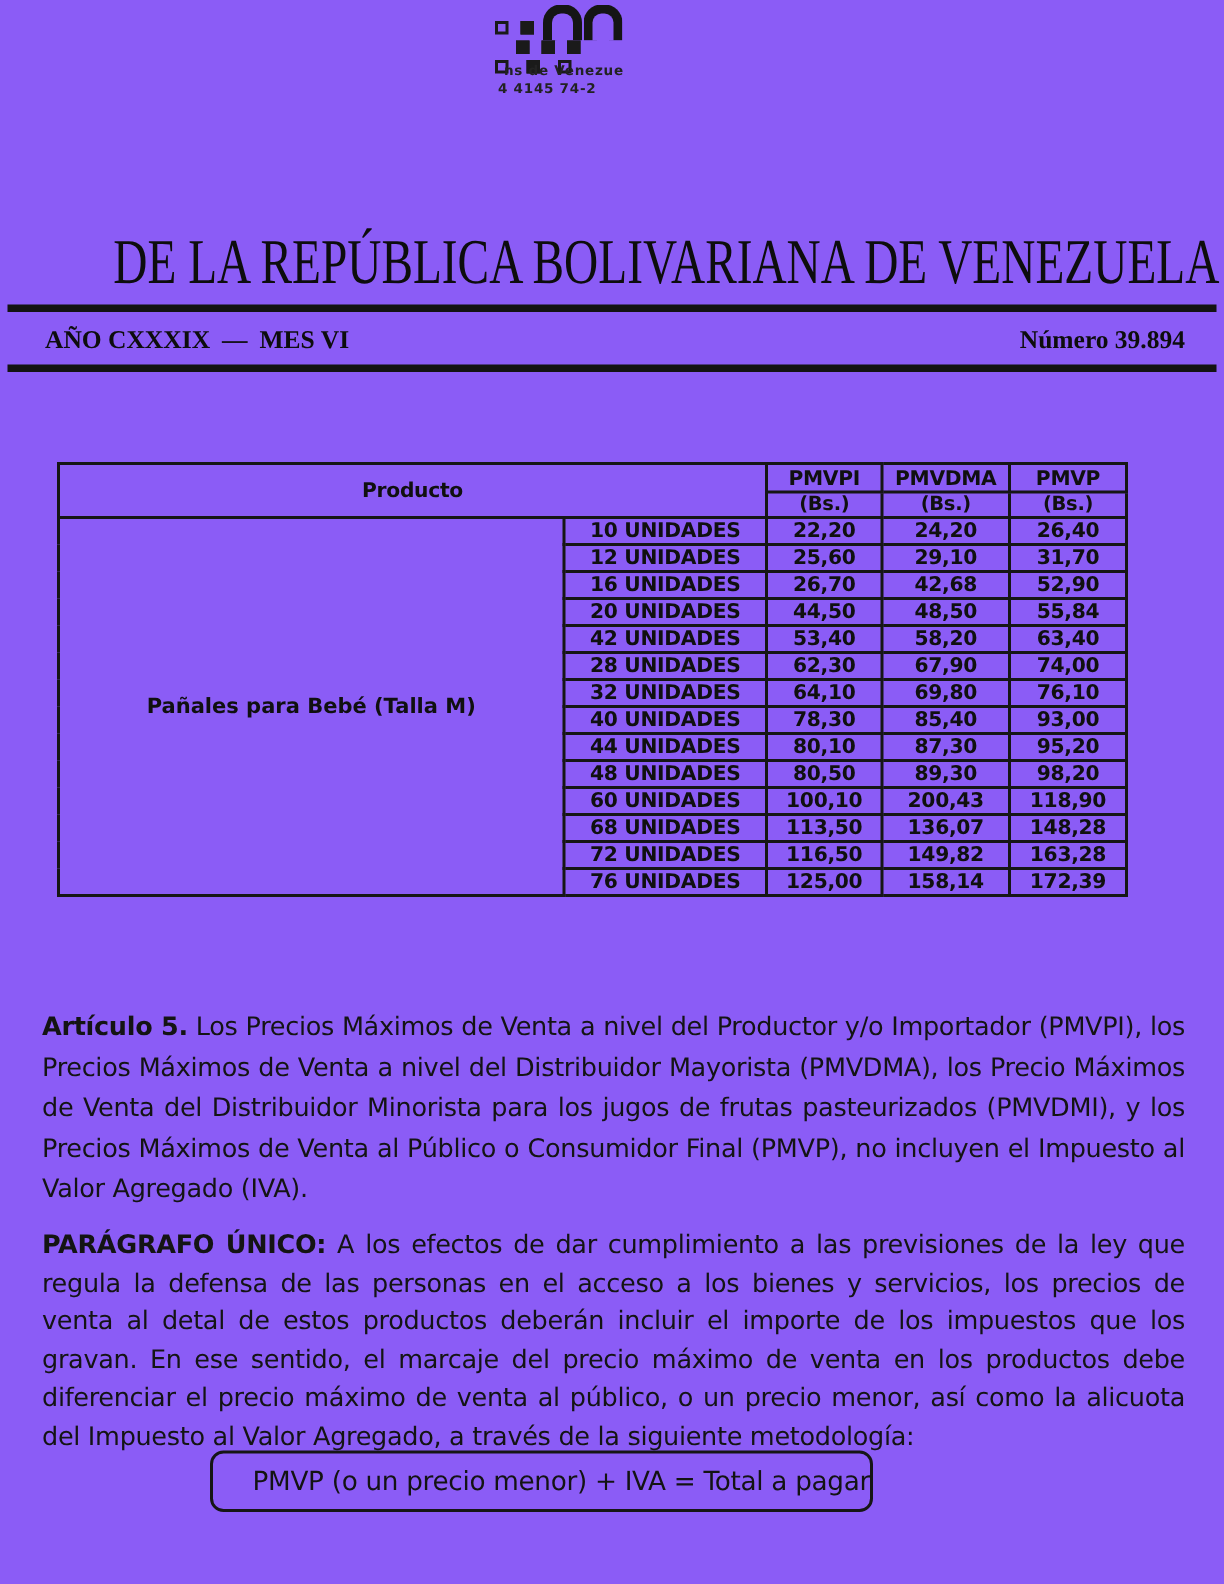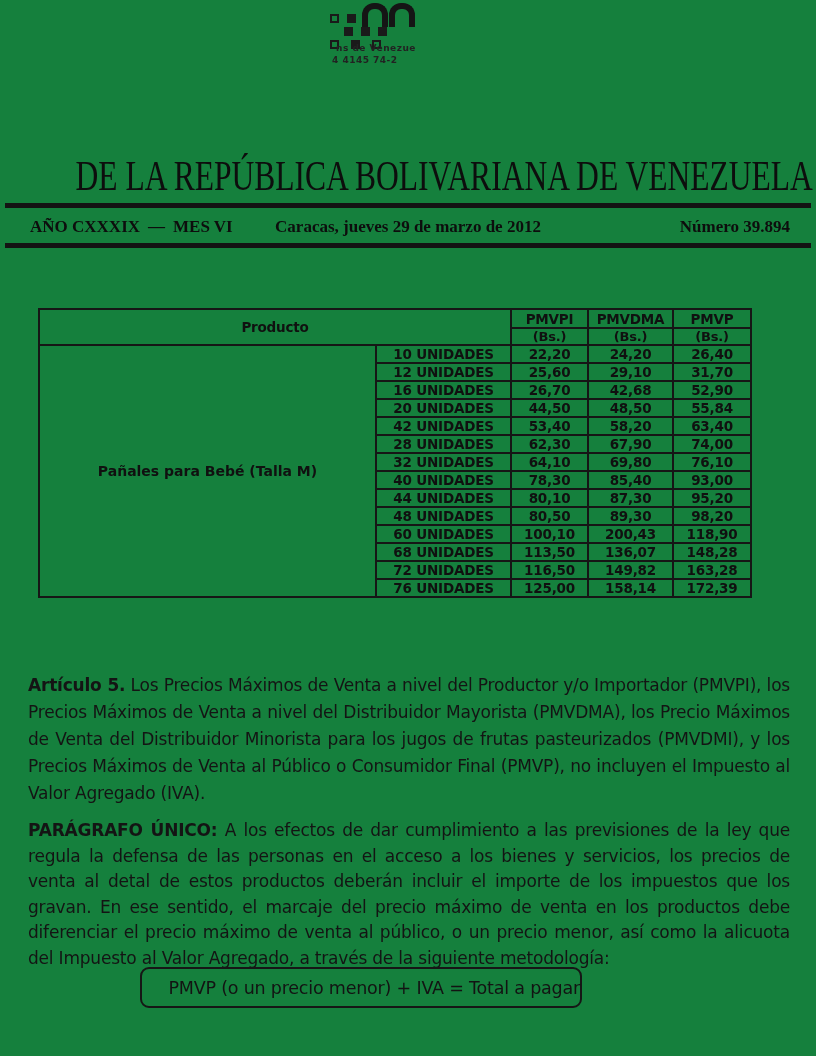--- a/index.html
+++ b/index.html
@@ -2,21 +2,21 @@
 <html><head>
 <meta charset="utf-8">
 <style>
   * { margin: 0; padding: 0; box-sizing: border-box; }
   html, body { background: #e8e8e8; }
   .page {
     position: relative;
     width: 816px;
     height: 1056px;
     margin: 0 auto;
-    background: #15803d;
+    background: #8b5cf6;
     color: #111;
     overflow: hidden;
     font-family: "DejaVu Sans", sans-serif;
   }
 
   
   .title-wrap {
     position: absolute;
     top: 22px; left: 0; right: 0;
     height: 150px;
@@ -201,21 +201,20 @@
   </div>
 
   <div class="rule rule-top"></div>
 
   <div class="info-bar">
     <div class="info-left">
       <span>AÑO CXXXIX</span>
       <span>—</span>
       <span>MES VI</span>
     </div>
-    <div class="info-center">Caracas, jueves 29 de marzo de 2012</div>
     <div class="info-right">Número 39.894</div>
   </div>
 
   <div class="rule rule-bottom"></div>
 
   <table class="price-table">
     <colgroup>
       <col style="width:337px">
       <col style="width:135px">
       <col style="width:77px">

